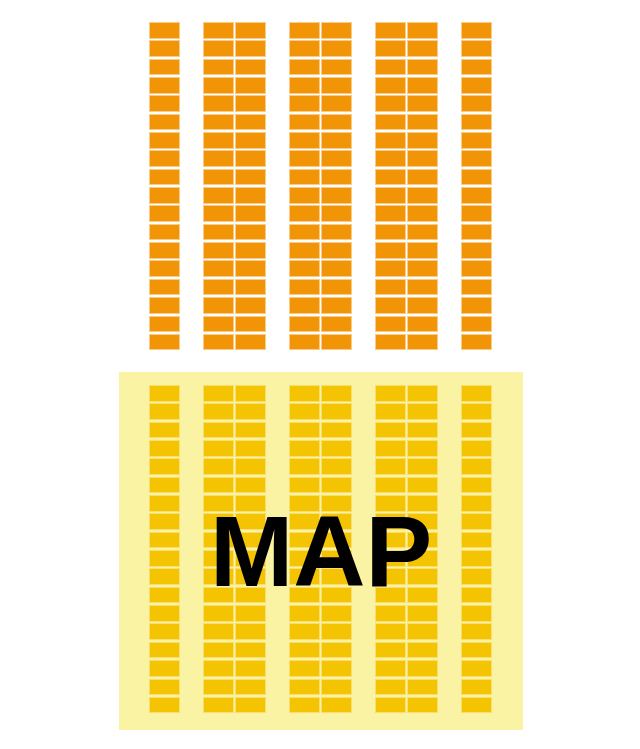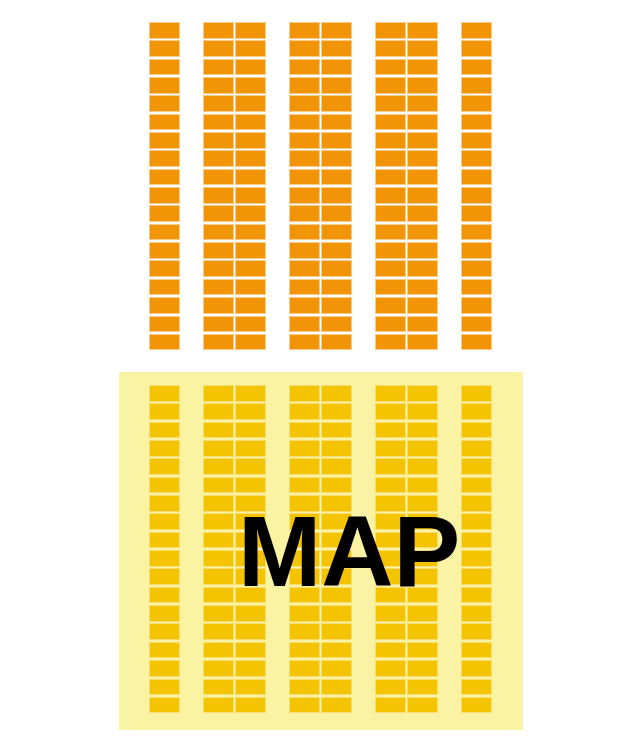--- a/index.html
+++ b/index.html
@@ -65,21 +65,20 @@
     height: 100%;
     display: flex;
     align-items: center;
     justify-content: center;
     font-size: 100px;
     font-weight: 700;
     line-height: 1;
     letter-spacing: 0;
     color: var(--map-text, #000000);
     user-select: none;
-    padding-left: 28px;
   }
 </style>
 </head>
 <body>
 
 <div class="canvas">
 
   <div class="seat-grid grid-upper">
       <div class="col-group" style="grid-template-columns: repeat(1, 30.5px);">
         <div class="cell"></div>

